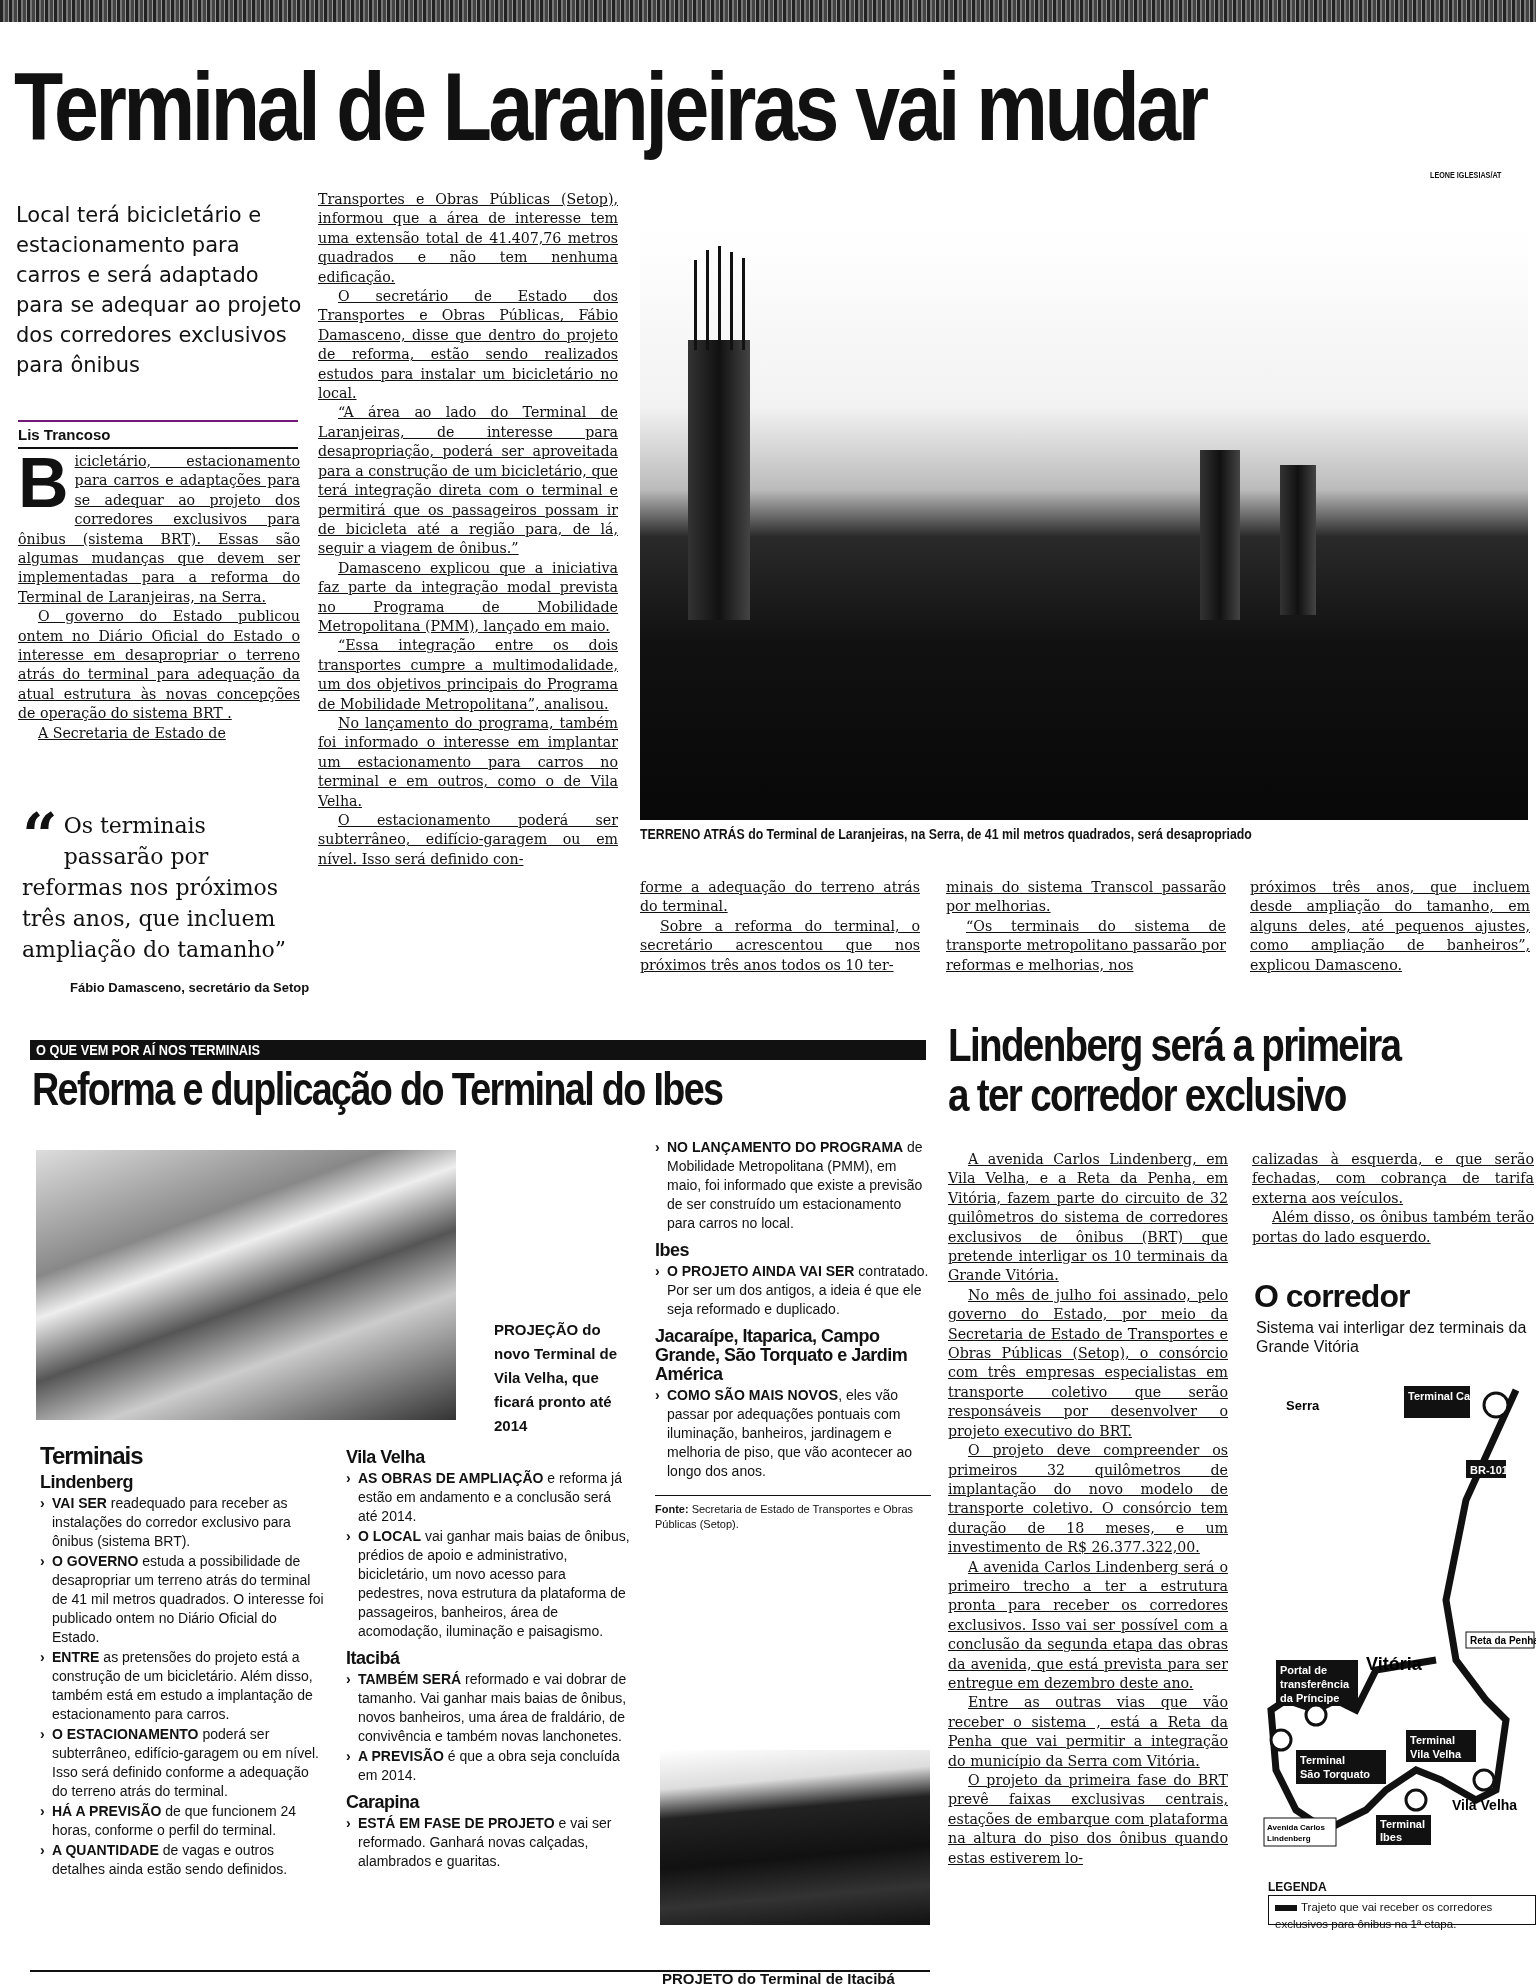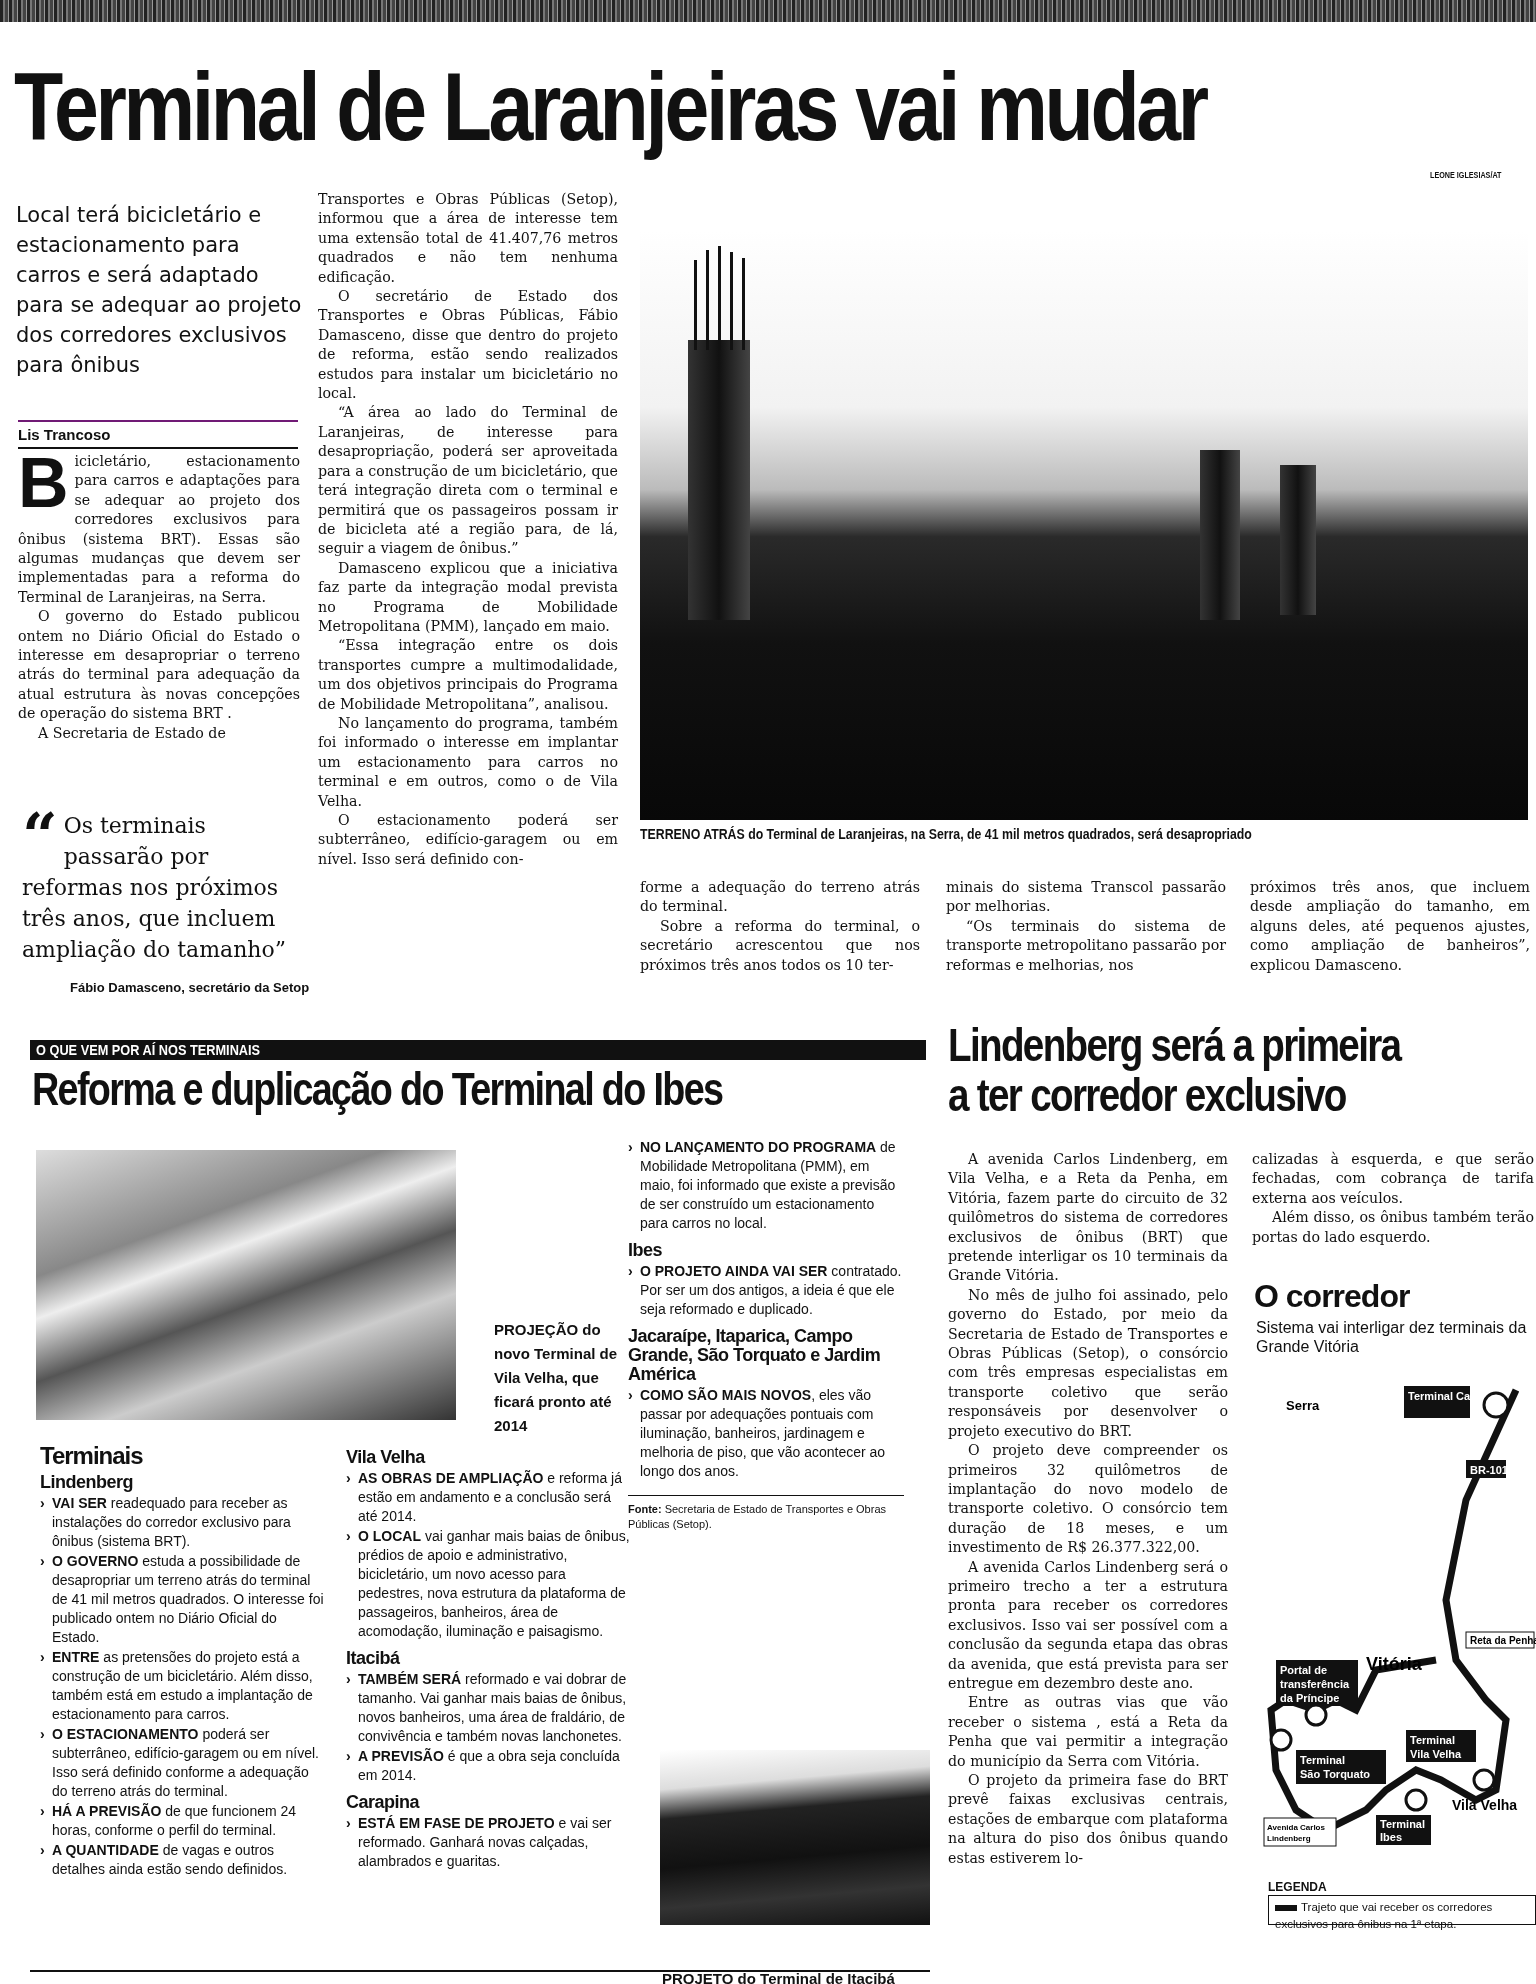--- a/index.html
+++ b/index.html
@@ -3,21 +3,21 @@
 <meta charset="utf-8">
 <style>
   html,body{margin:0;padding:0;background:#fff;}
   body{width:1536px;height:1984px;position:relative;overflow:hidden;color:#111;}
   .abs{position:absolute;}
   .topband{left:0;top:0;width:1536px;height:22px;background:repeating-linear-gradient(90deg,#222 0 3px,#777 3px 5px,#444 5px 8px,#999 8px 9px);}
   .headline{left:14px;top:52px;width:1500px;font-family:"Liberation Sans",sans-serif;font-weight:bold;font-size:96px;letter-spacing:-4px;transform:scaleX(0.84);transform-origin:left top;white-space:nowrap;line-height:110px;}
   .credit{left:1430px;top:170px;font-family:"Liberation Sans",sans-serif;font-size:9px;font-weight:bold;transform:scaleX(0.8);transform-origin:left top;}
   .deck{left:16px;top:200px;width:290px;font-family:"DejaVu Sans",sans-serif;font-size:21px;line-height:30px;}
   .byline{left:18px;top:420px;width:280px;border-top:2px solid #701a75;border-bottom:2px solid #111;font-family:"Liberation Sans",sans-serif;font-weight:bold;font-size:15px;padding:4px 0;}
-  .col{font-family:"DejaVu Serif",serif;font-size:14.2px;line-height:19.4px;text-align:justify;}
+  .col{font-family:"DejaVu Serif",serif;font-size:14.2px;line-height:19.4px;text-align:justify;text-decoration:underline;}
   .col p{margin:0;text-indent:20px;}
   .col p.first{text-indent:0;}
   .dropcap{float:left;font-family:"Liberation Sans",sans-serif;font-weight:bold;font-size:70px;line-height:58px;margin:2px 6px 0 0;}
   .pullquote{left:22px;top:810px;width:280px;font-family:"DejaVu Serif",serif;font-size:22px;line-height:31px;font-weight:300;}
   .pullquote .qmark{font-family:"DejaVu Serif",serif;font-weight:bold;font-size:62px;line-height:40px;float:left;margin:6px 6px 0 0;}
   .quote-attr{left:30px;top:980px;font-family:"Liberation Sans",sans-serif;font-weight:bold;font-size:13px;padding-left:40px;}
   .photo1{left:640px;top:230px;width:888px;height:590px;background:linear-gradient(180deg,#fff 0%,#f2f2f2 30%,#bbb 44%,#2a2a2a 52%,#111 70%,#080808 100%);overflow:hidden;}
   .pillar{position:absolute;background:linear-gradient(90deg,#333,#111 50%,#444);}
   .rebar{position:absolute;width:3px;background:#111;}
   .caption1{left:640px;top:826px;font-family:"Liberation Sans",sans-serif;font-size:14px;font-weight:bold;transform:scaleX(0.88);transform-origin:left top;white-space:nowrap;}
@@ -132,21 +132,21 @@
   <ul>
     <li><b>TAMBÉM SERÁ</b><span> reformado e vai dobrar de tamanho. Vai ganhar mais baias de ônibus, novos banheiros, uma área de fraldário, de convivência e também novas lanchonetes.</span></li>
     <li><b>A PREVISÃO</b><span> é que a obra seja concluída em 2014.</span></li>
   </ul>
   <h4>Carapina</h4>
   <ul>
     <li><b>ESTÁ EM FASE DE PROJETO</b><span> e vai ser reformado. Ganhará novas calçadas, alambrados e guaritas.</span></li>
   </ul>
 </div>
 
-<div class="abs boxlist" style="left:628px;top:1138px;width:276px;">
+<div class="abs boxlist" style="left:655px;top:1138px;width:276px;">
   <ul>
     <li><b>NO LANÇAMENTO DO PROGRAMA</b><span> de Mobilidade Metropolitana (PMM), em maio, foi informado que existe a previsão de ser construído um estacionamento para carros no local.</span></li>
   </ul>
   <h4>Ibes</h4>
   <ul>
     <li><b>O PROJETO AINDA VAI SER</b><span> contratado. Por ser um dos antigos, a ideia é que ele seja reformado e duplicado.</span></li>
   </ul>
   <h4>Jacaraípe, Itaparica, Campo Grande, São Torquato e Jardim América</h4>
   <ul>
     <li><b>COMO SÃO MAIS NOVOS</b><span>, eles vão passar por adequações pontuais com iluminação, banheiros, jardinagem e melhoria de piso, que vão acontecer ao longo dos anos.</span></li>

